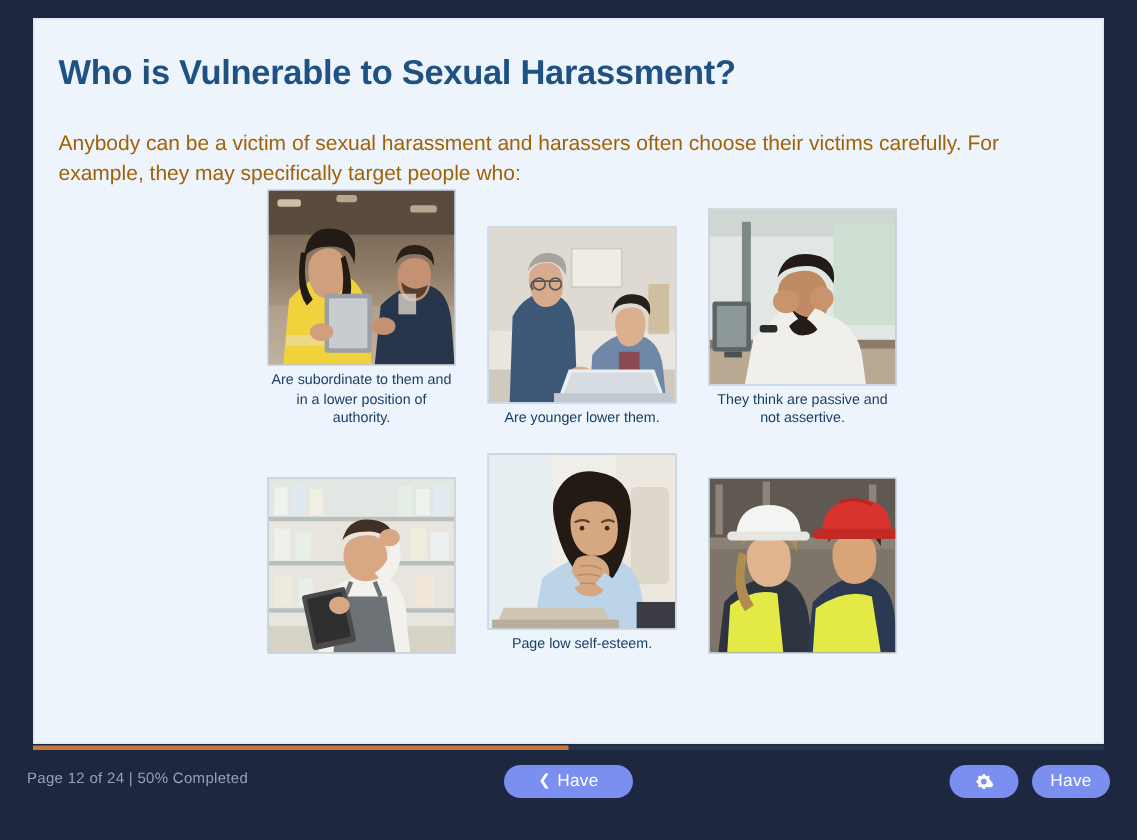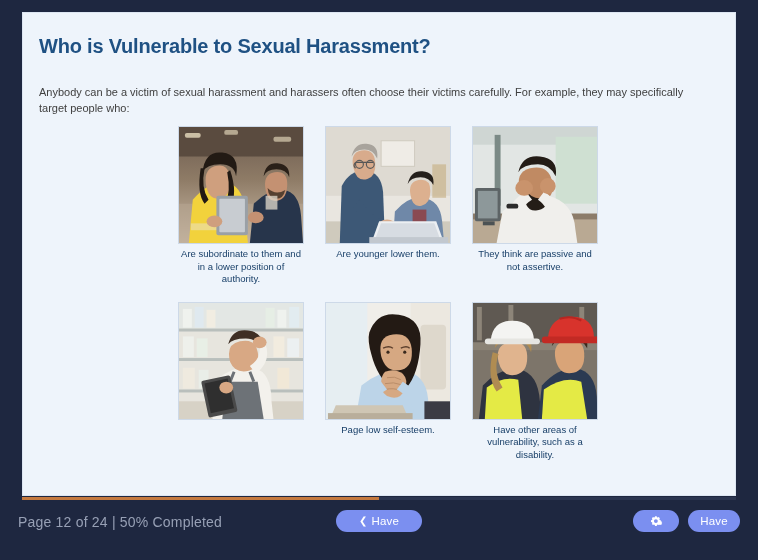--- a/index.html
+++ b/index.html
@@ -17,41 +17,41 @@
   .slide {
     position:absolute;
     left:22px; top:12px;
     width:714px; height:484px;
     background:#eef4fb;
     border:1px solid #dde6f2;
   }
   .slide-title {
     position:absolute;
     left:16px; top:22px;
-    font-size:20px;
+    font-size:23px;
     font-weight:600;
     letter-spacing:-0.2px;
     color:#1f5183;
     white-space:nowrap;
   }
   .slide-intro {
     position:absolute;
     left:16px; top:72px;
     width:668px;
-    font-size:11px;
+    font-size:14px;
     line-height:1.45;
-    color:#404040;
+    color:#a16207;
   }
   
   .grid {
     position:absolute;
     left:155px; top:113px;
     width:420px;
   }
-  .grid-row { display:flex; gap:21px; }
+  .grid-row { display:flex; gap:21px;align-items:flex-end; }
   .grid-row.second { margin-top:16px; }
   .card { width:126px; }
   .card-photo {
     width:126px; height:118px;
     border:1px solid #cdd9e8;
     position:relative;
     overflow:hidden;
     background:#b9c3cc;
   }
   .card-photo svg { display:block; width:100%; height:100%; }
@@ -77,21 +77,21 @@
   }
   .progress-fill {
     position:absolute; left:0; top:0;
     height:3px;
     background:#c4793f;
     width:50%;
   }
   .page-status {
     position:absolute;
     left:18px; top:16px;
-    font-size:14px;
+    font-size:10px;
     color:#97a0b5;
     letter-spacing:.2px;
   }
   .nav-center {
     position:absolute;
     left:0; right:0; top:12px;
     display:flex; justify-content:center; gap:10px;
   }
   .pill {
     background:#7b8ff0;
@@ -337,21 +337,20 @@
               <path d="M66 118 L70 84 Q90 62 110 68 Q126 74 126 102 L126 118 Z" fill="#2b3a52"></path>
               <path d="M72 88 q20 -14 38 -8 l6 38 L70 118 Z" fill="#e4ea45"></path>
               <path d="M84 58 q-4 -18 12 -20 q16 -2 17 13 q1 17 -11 20 q-14 3 -18 -13z" fill="#d9a478"></path>
               <path d="M80 44 q4 -18 20 -17 q18 1 16 19 q-5 -10 -17 -10 q-15 0 -19 8z" fill="#3a2a1c"></path>
 
               <path d="M76 36 q2 -22 24 -22 q23 0 23 22 z" fill="#d8332c"></path>
               <rect x="70" y="34" width="60" height="7" rx="3" fill="#c22a24"></rect>
               <path d="M88 16 q12 -4 22 2" stroke="#b82520" stroke-width="2" fill="none"></path>
             </svg>
           </div>
-          <div class="card-caption">Have other areas of vulnerability, such as a disability.</div>
         </div>
 
       </div>
     </div>
   </div>
 
   <div class="footer">
 
     <div class="progress-track">
       <div class="progress-fill" style="width: 50%;"></div>

